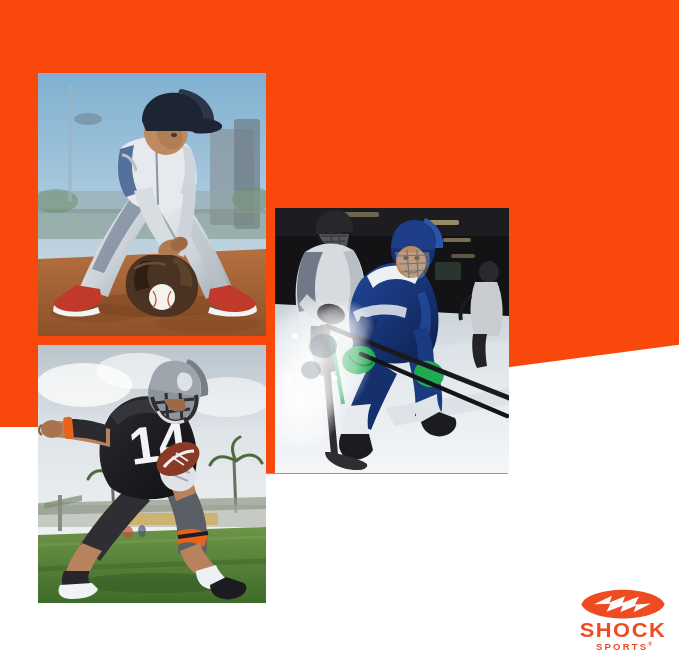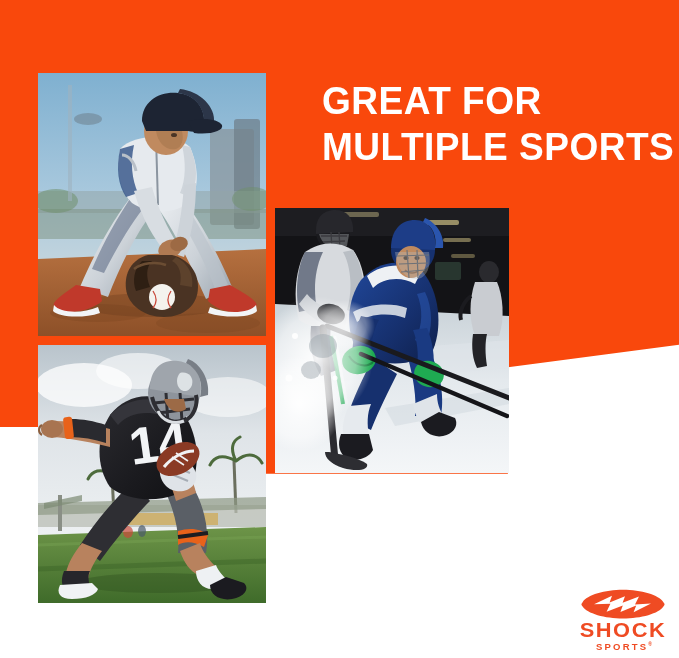--- a/index.html
+++ b/index.html
@@ -446,24 +446,20 @@
 
       <path d="M114 52 C118 70 132 80 146 76 C156 72 160 60 158 50" stroke="#2e2e33" stroke-width="4" fill="none"></path>
       <path d="M116 58 L156 54 M120 68 L152 64 M128 48 L130 78 M142 48 L144 76" stroke="#2e2e33" stroke-width="3" fill="none"></path>
 
       <path d="M120 66 C124 76 136 80 146 76" stroke="#d9dde1" stroke-width="3" fill="none"></path>
 
       <path d="M126 54 C130 66 140 70 148 64 L146 54 Z" fill="#9c6a46"></path>
     </svg>
   </div>
 
-  <div class="headline">
-    <span class="headline-line">GREAT FOR</span>
-    <span class="headline-line">MULTIPLE SPORTS</span>
-  </div>
 
   <div class="logo">
     <div class="logo-mark">
       <svg viewBox="0 0 84 30">
         <path d="M42 0.8 C60 0.8 78 6 82.4 13.2 C84 15 84 15.6 82.4 17.4 C78 24.4 60 29.4 42 29.4 C24 29.4 6 24.4 1.6 17.4 C0 15.6 0 15 1.6 13.2 C6 6 24 0.8 42 0.8 Z" fill="#ef4b23"></path>
         <path d="M13 15.2 L31 6.8 L28.6 13.4 L44 7.2 L41.6 13.8 L58 7.4 L54 15.6 L70 14.6 L52.6 23.2 L55.2 16.6 L39.4 23 L41.8 16.4 L25.6 22.8 L29.4 14.8 Z" fill="#ffffff"></path>
       </svg>
     </div>
     <div class="logo-wordmark">
       <span class="logo-shock">SHOCK</span>

